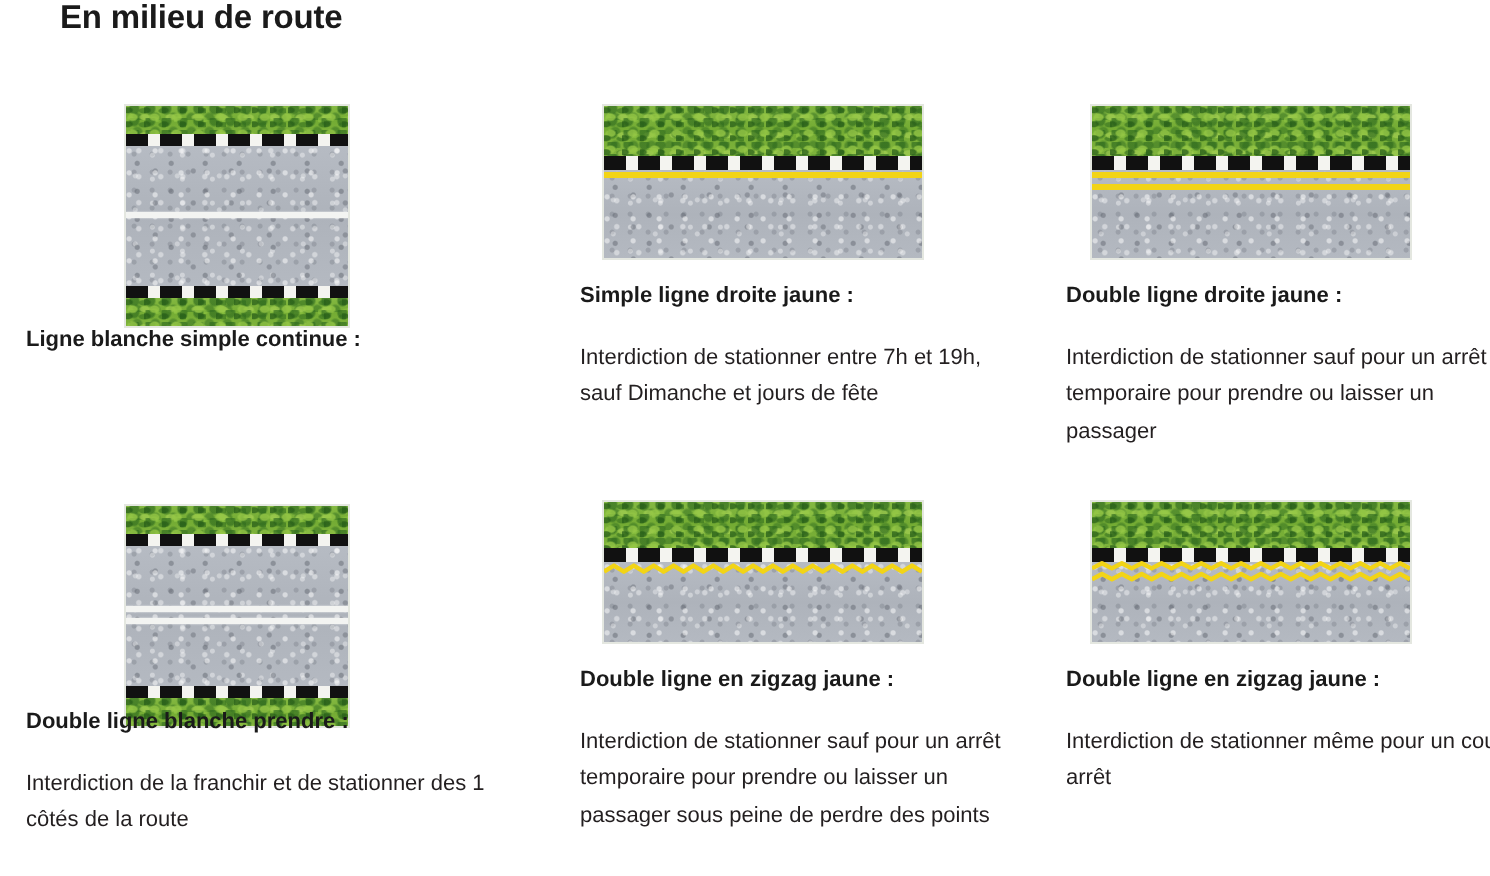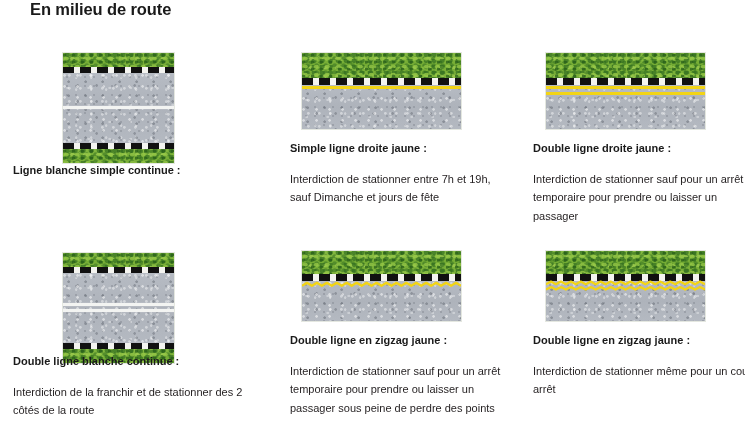--- a/index.html
+++ b/index.html
@@ -157,22 +157,22 @@
       <div class="dash-line" style="top:14px; height:6px;"></div>
       <div class="asphalt" style="top:20px;  height:70px;"></div>
       <div class="white-line" style="top:50px; height:3px;"></div>
       <div class="white-line" style="top:56px; height:3px;"></div>
       <div class="dash-line" style="top:90px; height:6px;"></div>
       <div class="grass" style="top:96px;  height:15px;"></div>
     </div>
   </div>
 
   <div class="caption" style="left:13px; top:352px; width:250px;">
-    <span class="ttl">Double ligne blanche continue :</span>
-    <span class="body">Interdiction de la franchir et de stationner des 2 côtés de la route</span>
+    <span class="ttl">Double ligne blanche prendre :</span>
+    <span class="body">Interdiction de la franchir et de stationner des 1 côtés de la route</span>
   </div>
 
   <div class="panel" style="left:301px; top:52px;">
 
     <div class="road" style="width:159px; height:76px;">
       <div class="grass" style="top:0px;  height:26px;"></div>
       <div class="dash-line" style="top:25px; height:7px;"></div>
       <div class="asphalt" style="top:32px; height:44px;"></div>
       <div class="yellow-line" style="top:33px; height:3px;"></div>
     </div>

